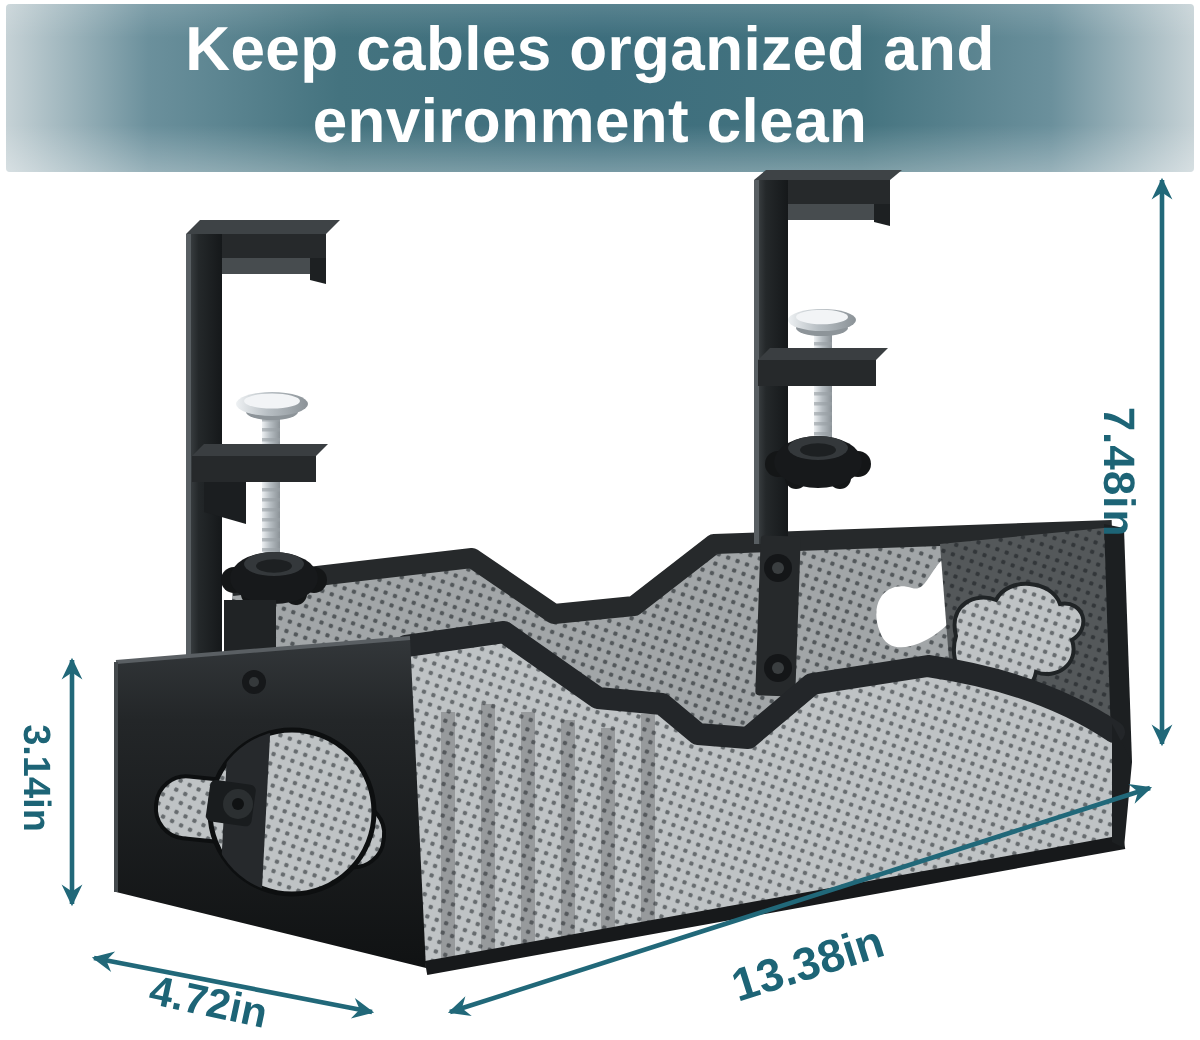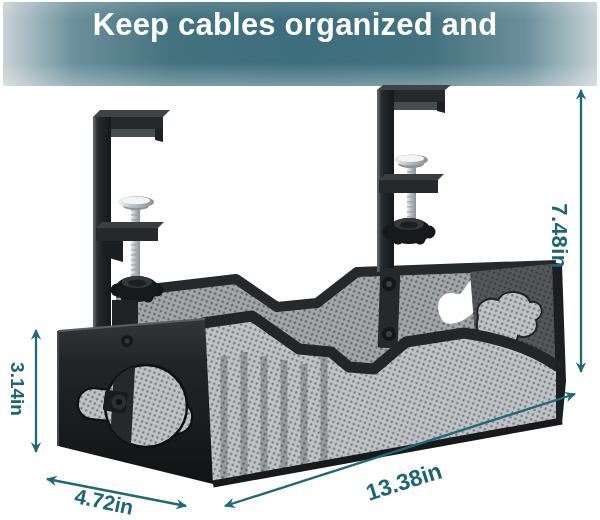--- a/index.html
+++ b/index.html
@@ -22,20 +22,21 @@
   .dim-l{left:404px;top:482px;font-size:23px;transform:translate(-50%,-50%) rotate(-17.5deg);}
 </style>
 </head>
 <body>
 
 <div class="stage">
 
   <div class="banner">
     <div class="banner-text">
       <div>Keep cables organized and</div>
+      <div>environment clean</div>
     </div>
   </div>
 
   <svg class="art" width="600" height="520" viewBox="0 0 600 520">
     <defs>
       <pattern id="mLight" width="5" height="5" patternUnits="userSpaceOnUse" patternTransform="rotate(20)">
         <rect width="5" height="5" fill="#bfc3c5"></rect>
           <circle cx="2.5" cy="2.5" r="1.15" fill="#676c6f"></circle>
       </pattern>
       <pattern id="mMid" width="5" height="5" patternUnits="userSpaceOnUse" patternTransform="rotate(20)">

